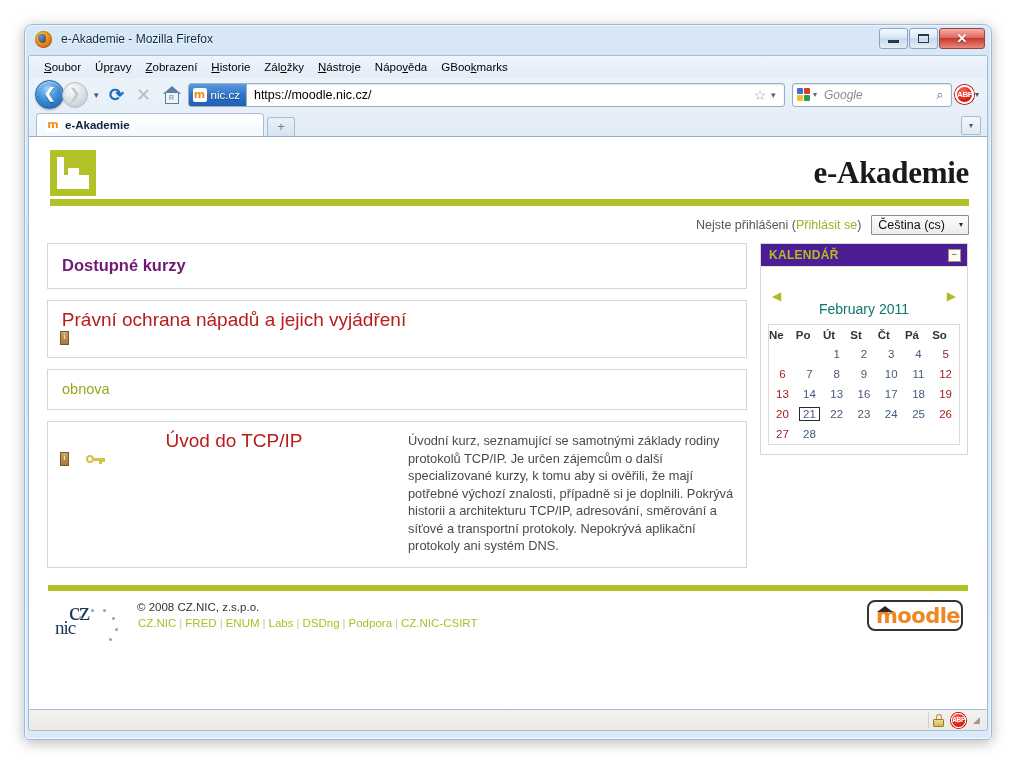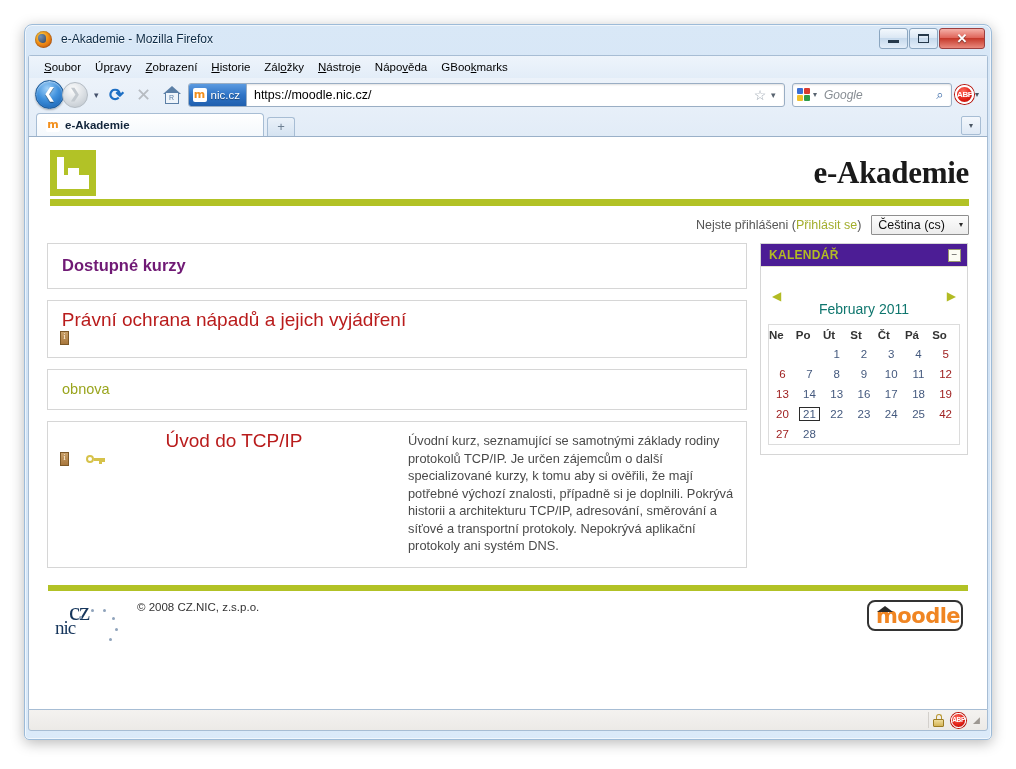--- a/index.html
+++ b/index.html
@@ -643,21 +643,21 @@
                         <td>18</td>
                         <td class="weekend">19</td>
                       </tr>
                       <tr>
                         <td class="weekend">20</td>
                         <td class="today"><span>21</span></td>
                         <td>22</td>
                         <td>23</td>
                         <td>24</td>
                         <td>25</td>
-                        <td class="weekend">42</td>
+                        <td class="weekend">26</td>
                       </tr>
                       <tr>
                         <td class="weekend">27</td>
                         <td>28</td>
                         <td></td>
                         <td></td>
                         <td></td>
                         <td></td>
                         <td class="weekend"></td>
                       </tr>
@@ -677,20 +677,21 @@
             <span class="nic">nic</span>
             <i class="d" style="left:30px;top:16px;width:3px;height:3px;"></i>
             <i class="d" style="left:42px;top:9px;width:3px;height:3px;"></i>
             <i class="d" style="left:54px;top:9px;width:3px;height:3px;"></i>
             <i class="d" style="left:63px;top:17px;width:3px;height:3px;"></i>
             <i class="d" style="left:66px;top:28px;width:3px;height:3px;"></i>
             <i class="d" style="left:60px;top:38px;width:3px;height:3px;"></i>
           </div>
           <div id="footer-text">
             <div id="copyright">© 2008 CZ.NIC, z.s.p.o.</div>
+            <div id="footlinks"><a href="#">CZ.NIC</a><span class="sep">|</span><a href="#">FRED</a><span class="sep">|</span><a href="#">ENUM</a><span class="sep">|</span><a href="#">Labs</a><span class="sep">|</span><a href="#">DSDng</a><span class="sep">|</span><a href="#">Podpora</a><span class="sep">|</span><a href="#">CZ.NIC-CSIRT</a></div>
           </div>
           <div id="moodle-badge">
             <span class="cap"></span>
             <span class="mtext">moodle</span>
           </div>
         </div>
       </div>
 
     </div>
   </div>

